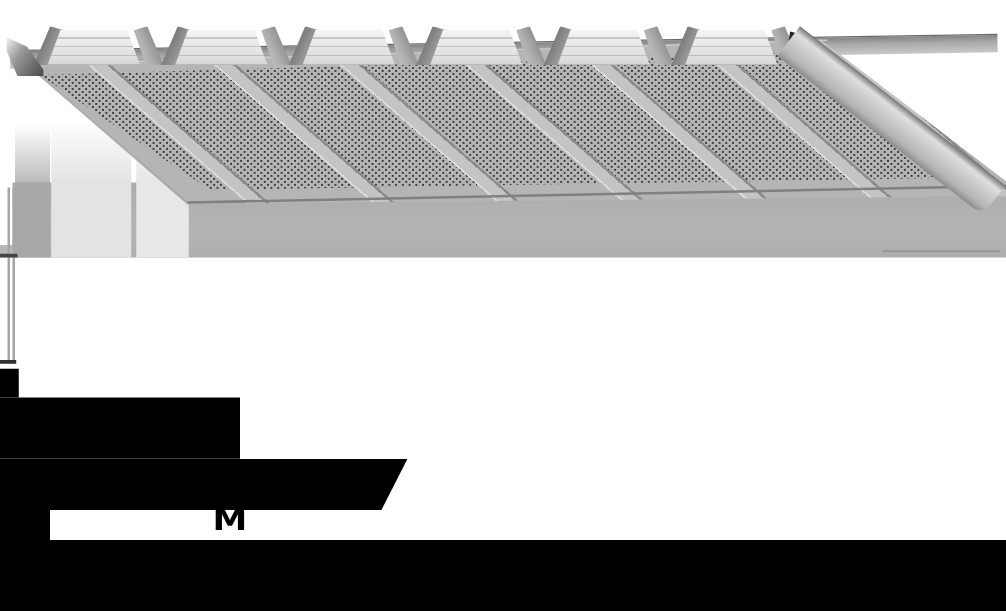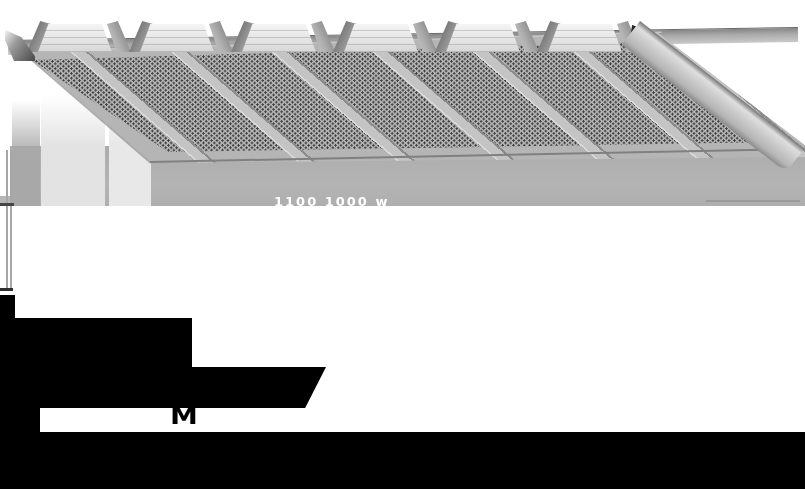--- a/index.html
+++ b/index.html
@@ -145,21 +145,20 @@
   <div class="abs rib rib6">
     <div class="rib-left"></div>
     <div class="rib-right"></div>
     <div class="rib-top"></div>
   </div>
 
   <div class="abs notch"></div>
   <div class="abs right-band"></div>
   <div class="abs lip"></div>
 
-  <div class="abs shadow-label">1100 1000 w</div>
 
   <div class="abs blk b1"></div>
   <div class="abs blk b2"></div>
   <div class="abs blk b3"></div>
   <div class="abs blk b4"></div>
   <div class="abs blk bband"></div>
   <div class="abs mglyph">M</div>
 
 </div>
 

